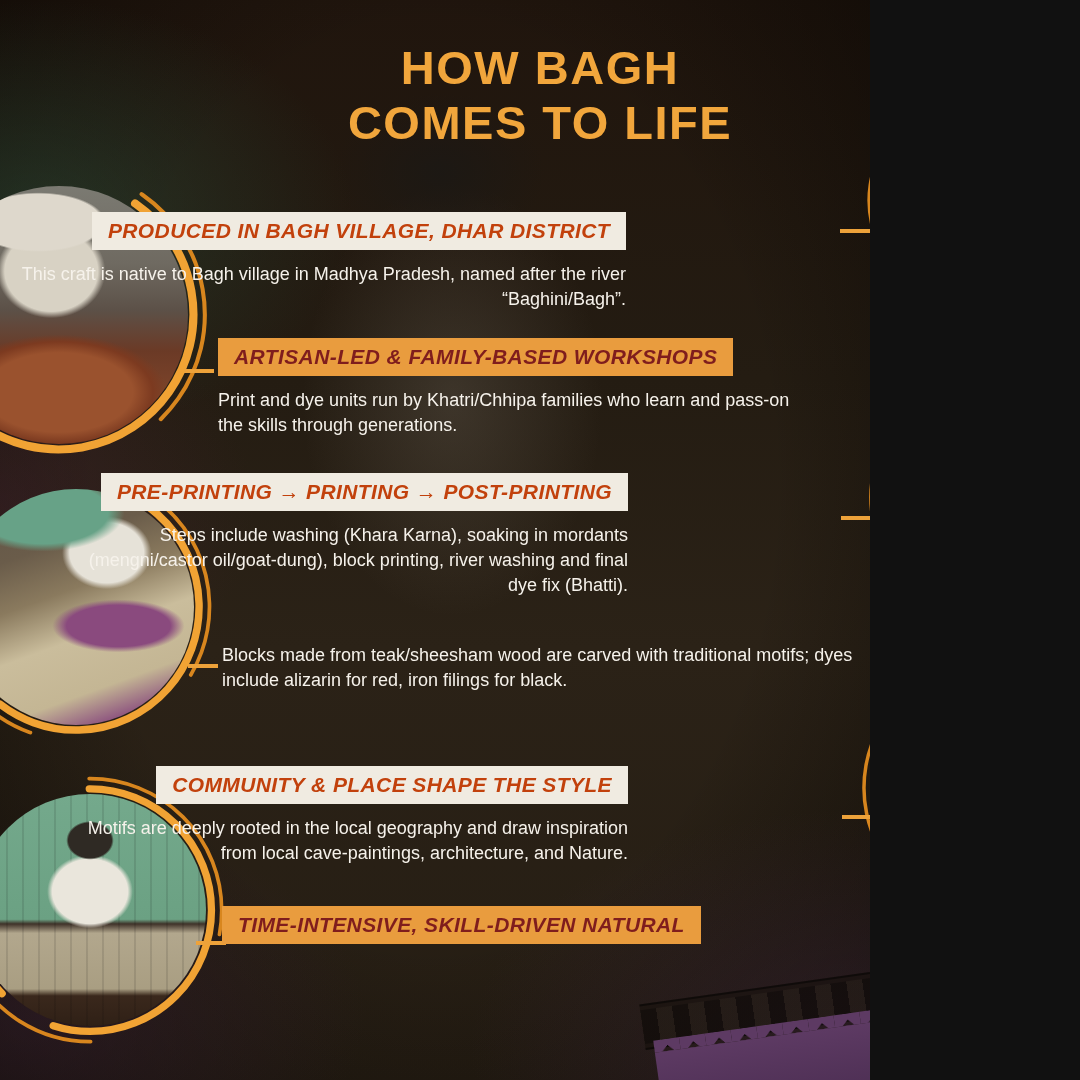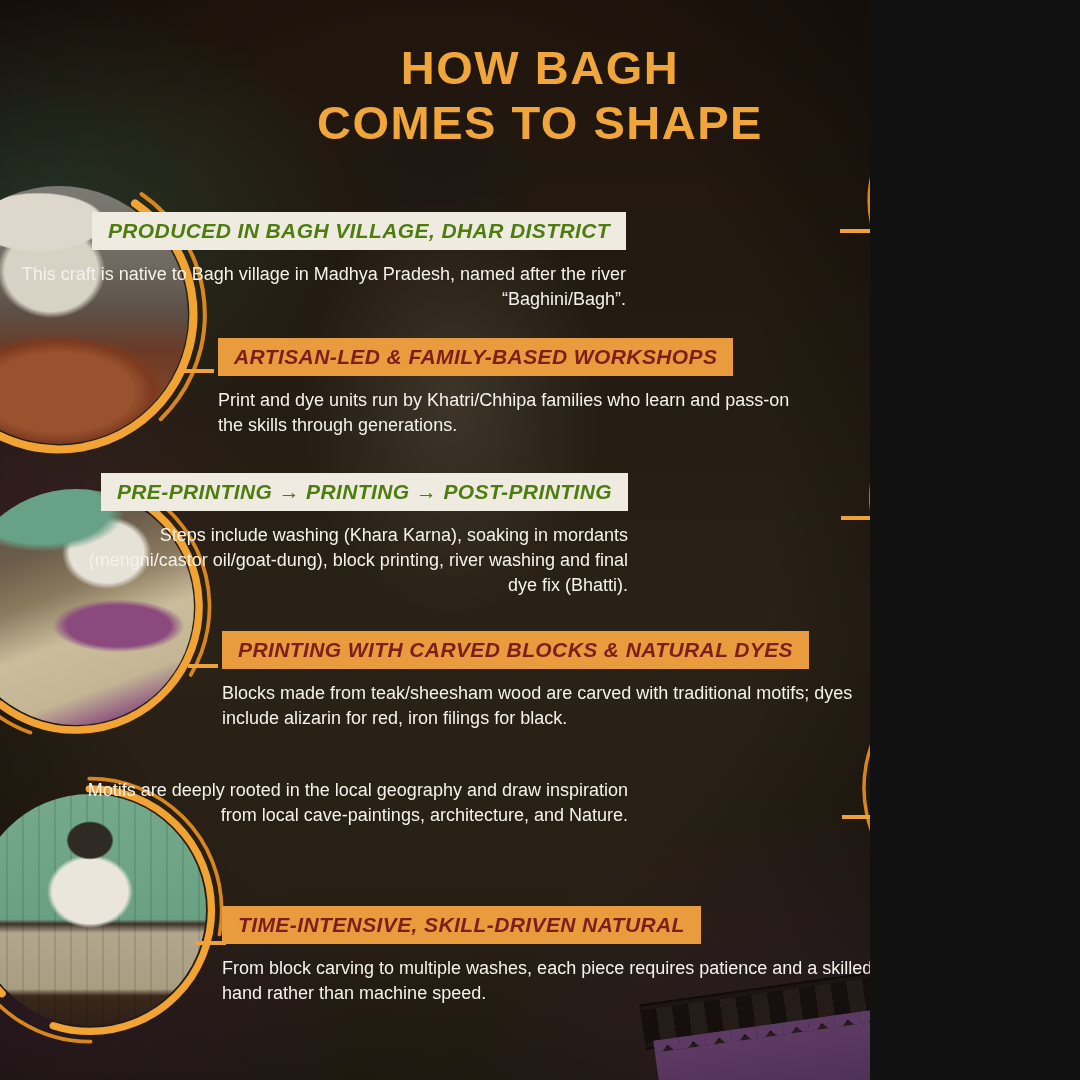--- a/index.html
+++ b/index.html
@@ -20,21 +20,21 @@
   .title{position:absolute;top:40px;left:0;width:1080px;text-align:center;
     color:#F1A63C;font-weight:700;font-size:47px;line-height:1.18;letter-spacing:1.5px;}
   .logo{position:absolute;top:50px;left:948px;color:#BD9C55;font-weight:700;
     font-size:38px;letter-spacing:-1px;display:flex;align-items:center;}
   .logo-o{display:inline-block;width:24px;height:24px;border:4px solid #BD9C55;border-radius:50%;
     margin:6px 1px 0 2px;background:linear-gradient(rgba(0,0,0,0) 48%, #BD9C55 48%);box-sizing:border-box;}
   
   .sec{position:absolute;}
   .sec .banner{display:inline-block;padding:7px 16px;white-space:nowrap;
     font-style:italic;font-weight:700;font-size:21px;letter-spacing:0.4px;}
-  .banner.cream{background:#F0EBE1;color:#4d7c0f;}
+  .banner.cream{background:#F0EBE1;color:#c2410c;}
   .banner.orange{background:#E99C3E;color:#7f1d1d;}
   .sec .body{margin:12px 0 0;font-weight:400;font-size:18px;line-height:1.38;color:#F6F2EB;}
   .sec.right{text-align:right;}
   .s1{top:212px;right:244px;width:650px;}
   .s2{top:338px;left:218px;width:590px;}
   .s3{top:473px;right:242px;width:565px;}
   .s4{top:631px;left:222px;width:640px;}
   .s5{top:766px;right:242px;width:550px;}
   .s6{top:906px;left:222px;width:660px;}
   
@@ -146,21 +146,21 @@
   <div class="photo-wrap c6">
     <div class="photo p6"></div>
     <svg class="brush" viewBox="0 0 200 200">
       <circle cx="100" cy="100" r="83" fill="none" stroke="#F1A334" stroke-width="5" pathLength="100" stroke-dasharray="55 8 18 19" stroke-linecap="round"></circle>
       <circle cx="100" cy="100" r="90" fill="none" stroke="#D8861E" stroke-width="2.5" pathLength="100" stroke-dasharray="28 22 18 32" stroke-linecap="round"></circle>
     </svg>
   </div>
 
   <div class="title">
     <div>HOW BAGH</div>
-    <div>COMES TO SHAPE</div>
+    <div>COMES TO LIFE</div>
   </div>
 
   <div class="logo">
     <span>it</span>
       <span class="logo-o"></span>
       <span>kri</span>
   </div>
 
   <div class="tick t1"></div>
   <div class="tick t2"></div>
@@ -178,26 +178,25 @@
     <div class="banner orange"><span>ARTISAN-LED &amp; FAMILY-BASED WORKSHOPS</span></div>
     <p class="body">Print and dye units run by Khatri/Chhipa families who learn and pass-on the skills through generations.</p>
   </section>
 
   <section class="sec s3 right">
     <div class="banner cream"><span>PRE-PRINTING → PRINTING → POST-PRINTING</span></div>
     <p class="body">Steps include washing (Khara Karna), soaking in mordants (mengni/castor oil/goat-dung), block printing, river washing and final dye fix (Bhatti).</p>
   </section>
 
   <section class="sec s4">
-    <div class="banner orange"><span>PRINTING WITH CARVED BLOCKS &amp; NATURAL DYES</span></div>
     <p class="body">Blocks made from teak/sheesham wood are carved with traditional motifs; dyes include alizarin for red, iron filings for black.</p>
   </section>
 
   <section class="sec s5 right">
+    <div class="banner cream"><span>COMMUNITY &amp; PLACE SHAPE THE STYLE</span></div>
     <p class="body">Motifs are deeply rooted in the local geography and draw inspiration from local cave-paintings, architecture, and Nature.</p>
   </section>
 
   <section class="sec s6">
     <div class="banner orange"><span>TIME-INTENSIVE, SKILL-DRIVEN NATURAL</span></div>
-    <p class="body">From block carving to multiple washes, each piece requires patience and a skilled hand rather than machine speed.</p>
   </section>
 
 </div>
 
 </body></html>

